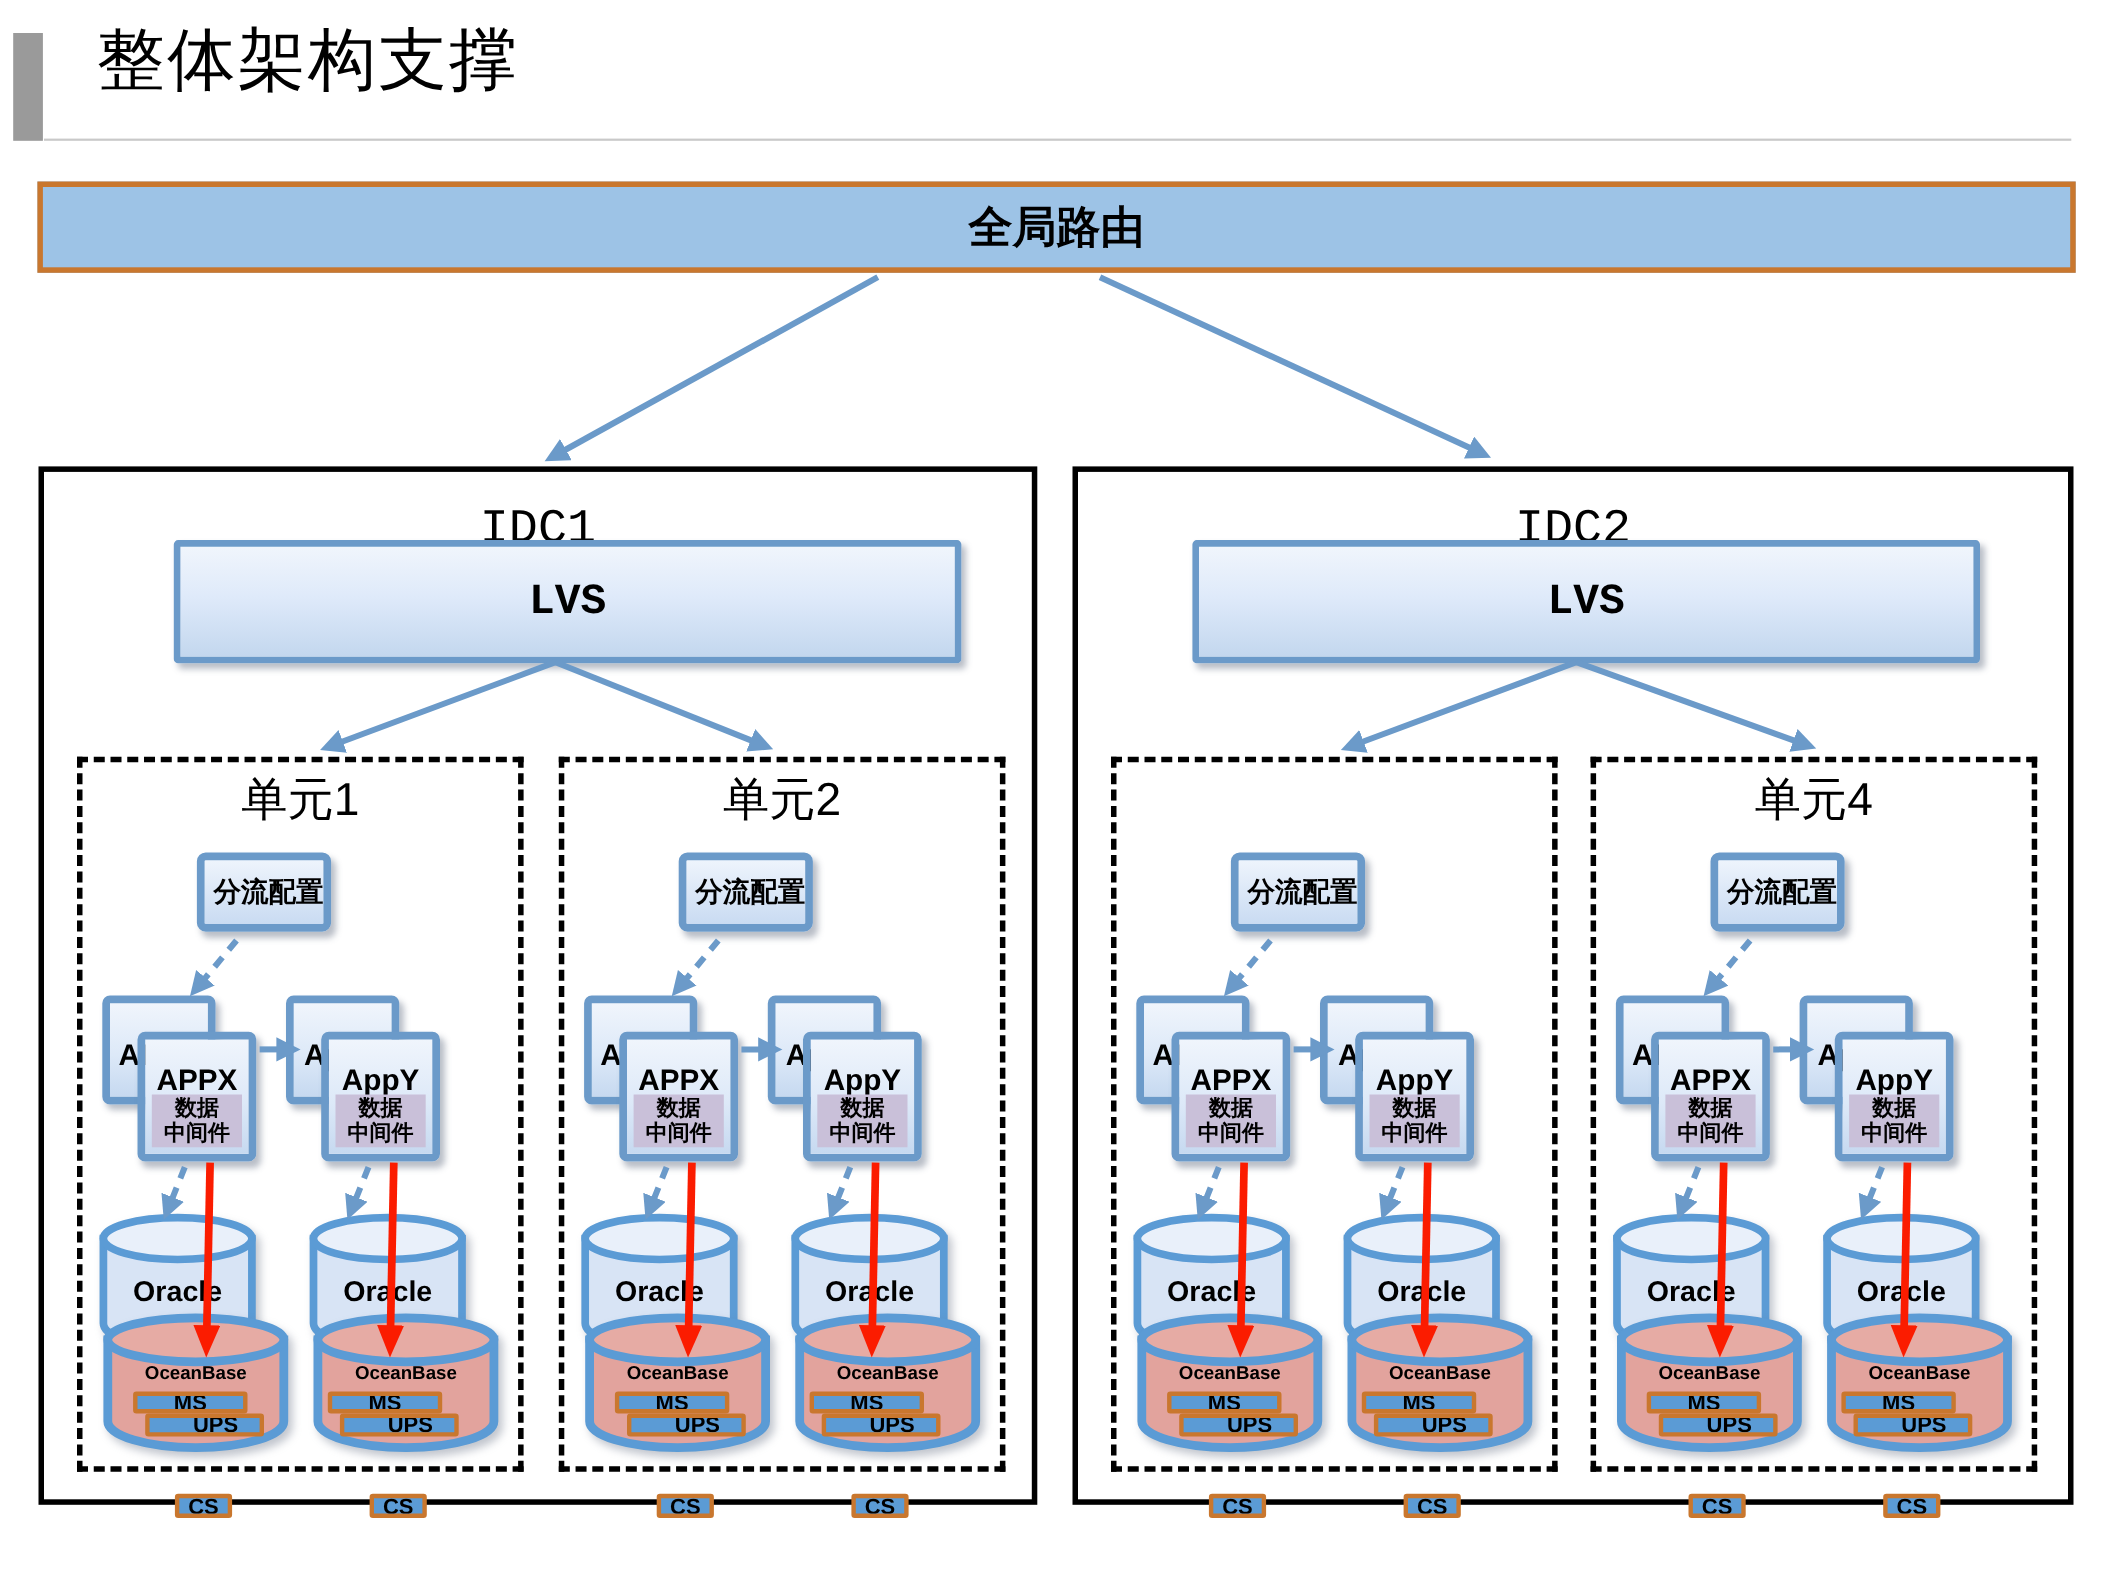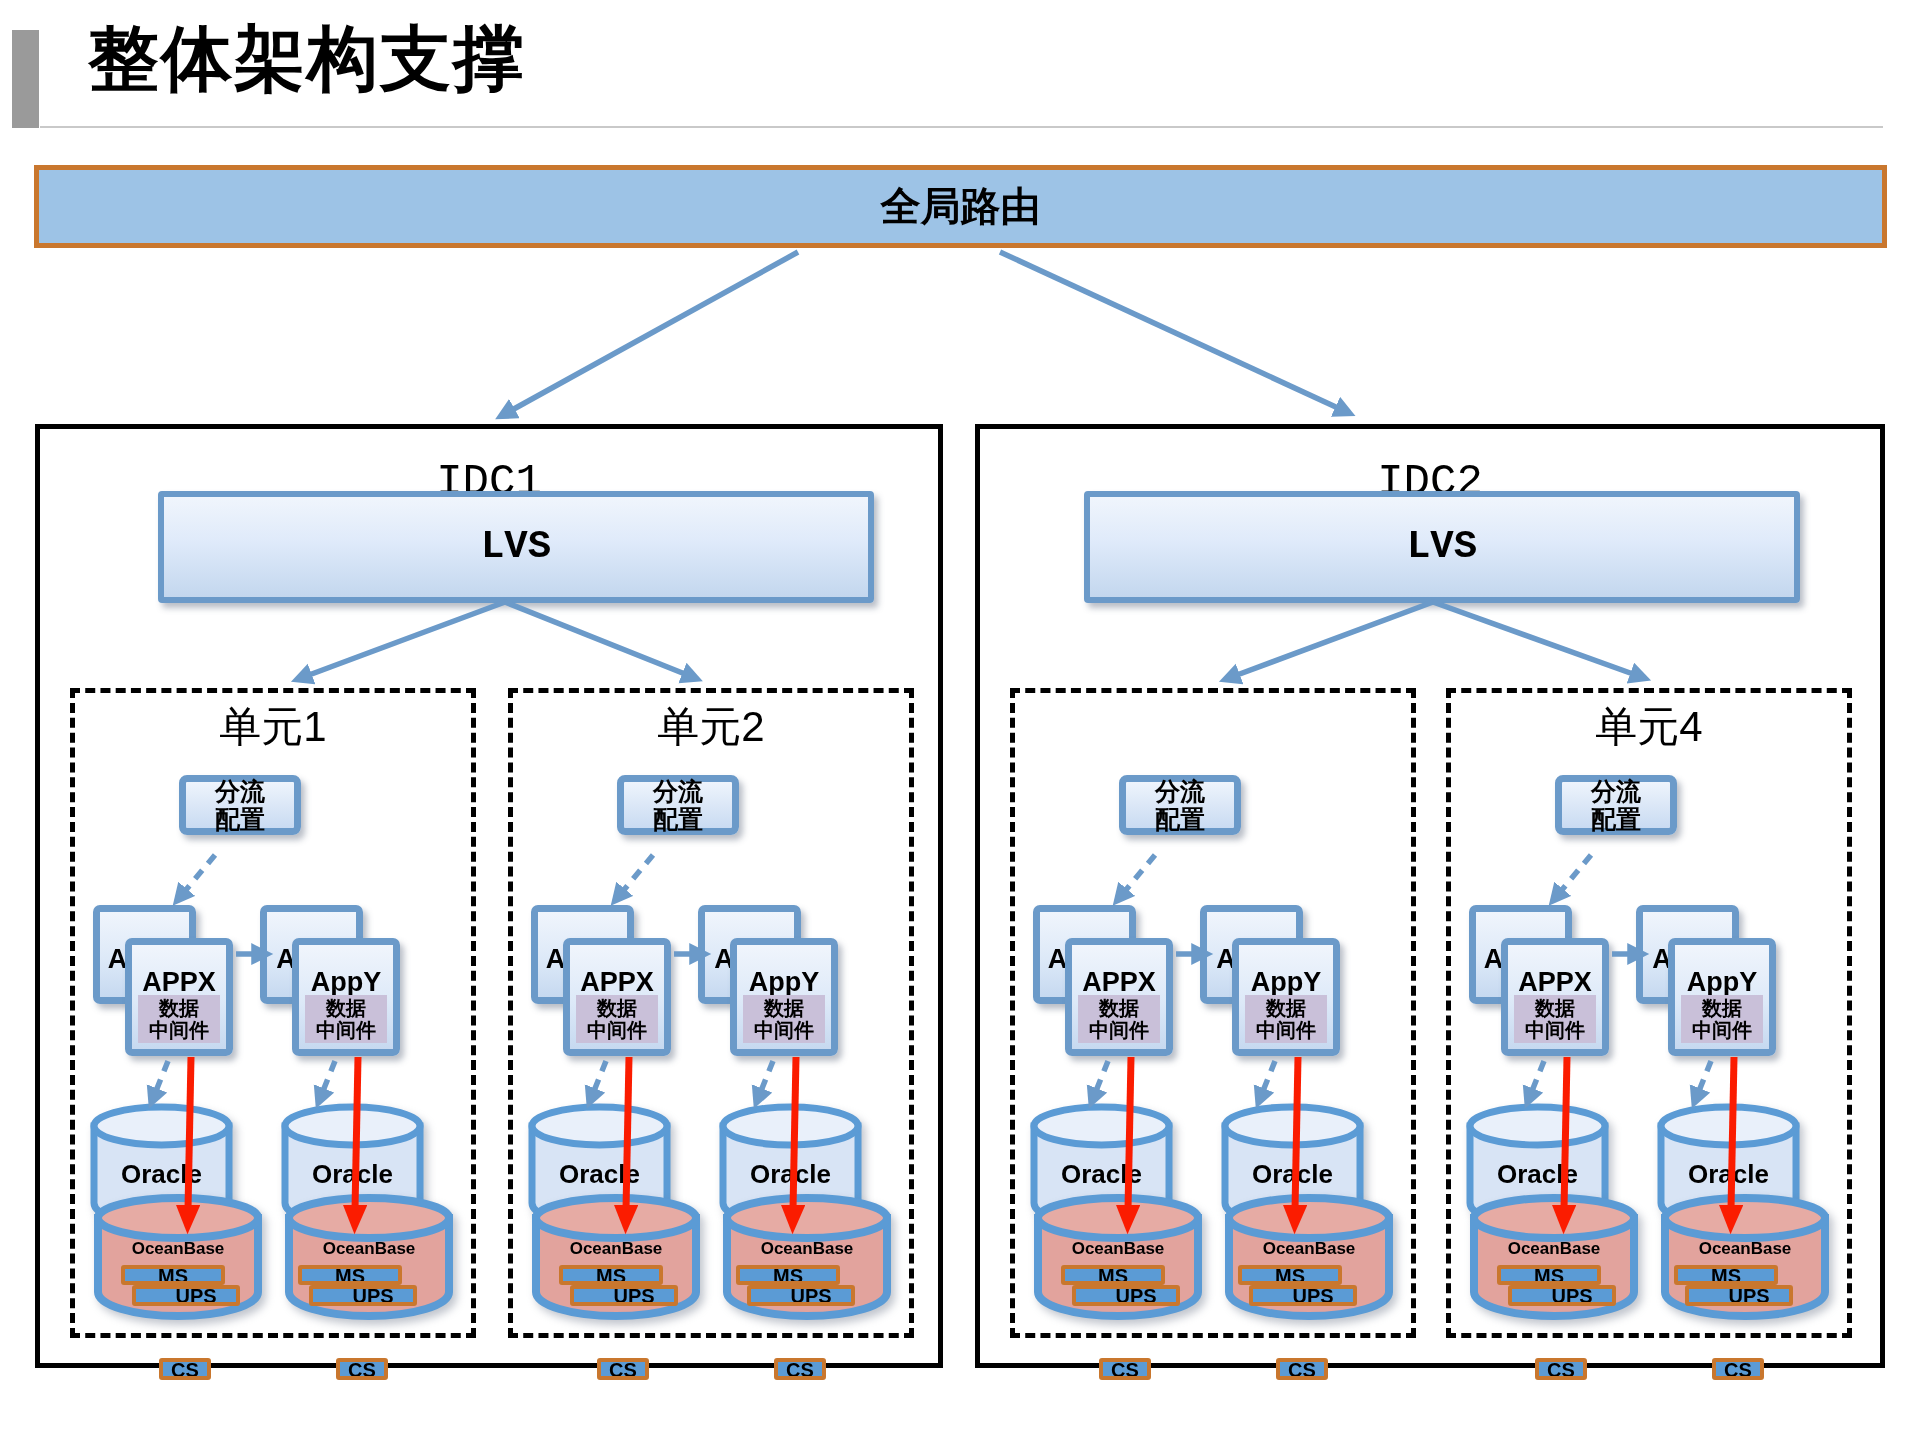--- a/index.html
+++ b/index.html
@@ -1,21 +1,21 @@
 <!DOCTYPE html>
 <html><head>
 <meta charset="utf-8">
 <style>
   html,body{margin:0;padding:0;background:#fff;}
   body{width:1919px;height:1439px;position:relative;overflow:hidden;
        font-family:"Liberation Sans","DejaVu Sans",sans-serif;color:#000;}
 
   
   .accent-bar{position:absolute;left:12px;top:30px;width:27px;height:98px;background:#9a9a9a;}
-  .page-title{position:absolute;left:88px;top:12px;font-size:71px;font-weight:700;letter-spacing:2px;}
+  .page-title{position:absolute;left:88px;top:12px;font-size:62px;font-weight:400;letter-spacing:2px;}
   .title-rule{position:absolute;left:40px;top:126px;width:1843px;height:0;border-top:2px solid #c9c9c9;}
 
   
   .router-bar{position:absolute;left:34px;top:165px;width:1853px;height:83px;box-sizing:border-box;
     background:#9dc3e6;border:5px solid #c9772e;display:flex;align-items:center;justify-content:center;
     font-size:40px;font-weight:600;}
 
   
   .idc{position:absolute;top:424px;height:944px;box-sizing:border-box;border:5px solid #000;background:#fff;font-family:Liberation Mono, monospace;}
   .idc1{left:35px;width:908px;}
@@ -26,24 +26,24 @@
     background:linear-gradient(to bottom,#f0f5fc 0%,#dfeafa 45%,#c3d7ee 100%);
     display:flex;align-items:center;justify-content:center;font-size:39px;font-weight:600;
     box-shadow:4px 5px 6px rgba(100,110,130,.45);}
   .idc1 .lvs{left:118px;}
   .idc2 .lvs{left:104px;}
 
   
   .unit{position:absolute;top:688px;width:406px;height:650px;box-sizing:border-box;
         border:5px dashed #000;}
   .unit-label{position:absolute;top:6px;width:100%;text-align:center;font-size:42px;font-weight:500;z-index:5;}
-  .route-box{position:absolute;left:104px;top:82px;width:122px;height:60px;box-sizing:border-box;
+  .route-box{position:absolute;left:104px;top:82px;width:122px;height:72px;box-sizing:border-box;
     border:7px solid #6b9ac9;border-radius:8px;z-index:5;
     background:linear-gradient(to bottom,#eef4fc,#c9dbf2);
-    display:flex;flex-direction:column;align-items:center;justify-content:center;
+    display:flex;flex-direction:row;align-items:center;justify-content:flex-end;
     box-shadow:4px 5px 6px rgba(100,110,130,.45);}
   .route-line{font-size:25px;font-weight:700;line-height:28px;}
 
   .appbox{position:absolute;box-sizing:border-box;border:7px solid #6b9ac9;border-radius:7px;
     background:linear-gradient(to bottom,#f0f5fc 0%,#dde9f8 55%,#c6d9f0 100%);
     box-shadow:4px 5px 6px rgba(100,110,130,.45);}
   .appbox.back{width:103px;height:99px;top:212px;z-index:3;}
   .appbox.back.colL{left:18px;}  .appbox.back.colR{left:185px;}
   .appbox.front{width:108px;height:118px;top:245px;z-index:4;}
   .appbox.front.colL{left:50px;} .appbox.front.colR{left:217px;}

